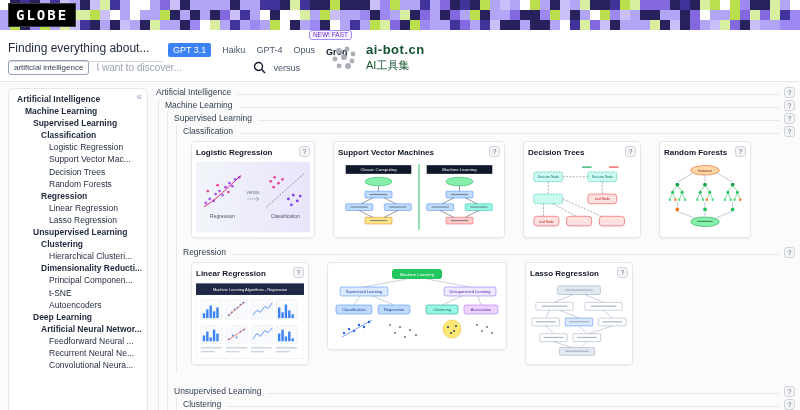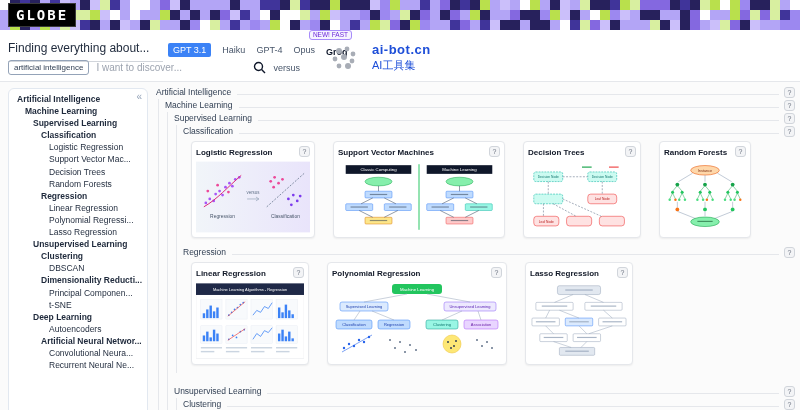--- a/index.html
+++ b/index.html
@@ -27,21 +27,21 @@
   .model.groq { font-weight:bold; color:#0f172a; }
   .groq-wrap { position:relative; }
   .badge { position:absolute; top:-11px; left:-17px; white-space:nowrap; font-size:6.5px; color:#6d28d9;
            background:#f5f3ff; border:1px solid #a78bfa; border-radius:3px; padding:0 3px; line-height:8px; }
   .query-row { position:absolute; left:8px; top:30px; display:flex; align-items:center; gap:7px; }
   .chip { font-size:8px; color:#334155; border:1px solid #94a3b8; border-radius:3px; padding:2px 5px; cursor:pointer; }
   .query-input { border:none; outline:none; font-size:10px; color:#334155; width:150px; }
   .query-input::placeholder { color:#9ca3af; }
   .search-btn { background:none; border:none; cursor:pointer; display:flex; align-items:center; }
   .clear { font-size:9px; color:#475569; cursor:pointer; }
-  .watermark { position:absolute; left:330px; top:12px; display:flex; align-items:center; gap:14px; color:#1d4ed8; }
+  .watermark { position:absolute; left:330px; top:12px; display:flex; align-items:center; gap:8px; color:#14532d; }
   .wm-text .l1 { font-size:13px; font-weight:bold; letter-spacing:0.5px; }
   .wm-text .l2 { font-size:11px; margin-top:1px; }
   .btn-history { position:absolute; right:6px; top:28px; background:#fff; color:#0f172a; border:1px solid #cbd5e1;
                  border-radius:4px; font-size:10px; padding:3px 10px; box-shadow:0 1px 1px rgba(0,0,0,.05); cursor:pointer;margin-top:32px; }
 
   
   .main { position:absolute; top:82px; left:0; right:0; bottom:0; background:#fbfbfb; }
 
   
   .sidebar { position:absolute; left:8px; top:6px; width:140px; height:330px; background:#fff;
@@ -383,33 +383,33 @@
           <div class="tree-item bold" style="padding-left: 4px;">Artificial Intelligence</div>
           <div class="tree-item bold" style="padding-left: 12px;">Machine Learning</div>
           <div class="tree-item bold" style="padding-left: 20px;">Supervised Learning</div>
           <div class="tree-item bold" style="padding-left: 28px;">Classification</div>
           <div class="tree-item" style="padding-left: 36px;">Logistic Regression</div>
           <div class="tree-item" style="padding-left: 36px;">Support Vector Mac...</div>
           <div class="tree-item" style="padding-left: 36px;">Decision Trees</div>
           <div class="tree-item" style="padding-left: 36px;">Random Forests</div>
           <div class="tree-item bold" style="padding-left: 28px;">Regression</div>
           <div class="tree-item" style="padding-left: 36px;">Linear Regression</div>
-          <div class="tree-item" style="padding-left: 36px;">Polynomial Regressi...</div>
           <div class="tree-item" style="padding-left: 36px;">Lasso Regression</div>
           <div class="tree-item bold" style="padding-left: 20px;">Unsupervised Learning</div>
           <div class="tree-item bold" style="padding-left: 28px;">Clustering</div>
-          <div class="tree-item" style="padding-left: 36px;">DBSCAN</div>
+          <div class="tree-item" style="padding-left: 36px;">Hierarchical Clusteri...</div>
           <div class="tree-item bold" style="padding-left: 28px;">Dimensionality Reducti...</div>
           <div class="tree-item" style="padding-left: 36px;">Principal Componen...</div>
           <div class="tree-item" style="padding-left: 36px;">t-SNE</div>
+          <div class="tree-item" style="padding-left: 36px;">Autoencoders</div>
           <div class="tree-item bold" style="padding-left: 20px;">Deep Learning</div>
-          <div class="tree-item" style="padding-left: 36px;">Autoencoders</div>
           <div class="tree-item bold" style="padding-left: 28px;">Artificial Neural Networ...</div>
+          <div class="tree-item" style="padding-left: 36px;">Feedforward Neural ...</div>
+          <div class="tree-item" style="padding-left: 36px;">Recurrent Neural Ne...</div>
           <div class="tree-item" style="padding-left: 36px;">Convolutional Neura...</div>
-          <div class="tree-item" style="padding-left: 36px;">Recurrent Neural Ne...</div>
         </div>
     </div>
 
     <div class="content">
 
       <div class="sec">
         <div class="sec-h">
           <span class="sec-label">Artificial Intelligence</span>
           <span class="sec-line"></span>
           <button class="q">?</button>
@@ -722,24 +722,20 @@
                               <rect x="5" y="70" width="14" height="1.5"></rect>
                                 <rect x="31" y="70" width="14" height="1.5"></rect>
                               <rect x="57" y="70" width="14" height="1.5"></rect>
                                 <rect x="83" y="70" width="14" height="1.5"></rect>
                             </g>
                           </svg>
                         </div>
                       </div>
 
                       <div class="card" style="width:180px">
-                        <div class="card-h">
-                          <span class="card-title">Polynomial Regression</span>
-                          <button class="q">?</button>
-                        </div>
                         <div class="card-img">
                           <svg width="170" height="78" viewBox="0 0 170 78">
                             <rect width="170" height="78" fill="#ffffff"></rect>
                             <rect x="60" y="2" width="50" height="10" rx="3" fill="#22c55e"></rect>
                             <text x="85" y="8.8" font-size="4.3" fill="#ffffff" text-anchor="middle">Machine Learning</text>
                             <rect x="8" y="20" width="48" height="9" rx="2" fill="#dbeafe" stroke="#3b82f6" stroke-width="0.5"></rect>
                             <text x="32" y="26.3" font-size="4" fill="#1e40af" text-anchor="middle">Supervised Learning</text>
                             <rect x="112" y="20" width="52" height="9" rx="2" fill="#ede9fe" stroke="#8b5cf6" stroke-width="0.5"></rect>
                             <text x="138" y="26.3" font-size="4" fill="#5b21b6" text-anchor="middle">Unsupervised Learning</text>
                             <rect x="4" y="38" width="36" height="9" rx="2" fill="#bfdbfe" stroke="#3b82f6" stroke-width="0.5"></rect>

